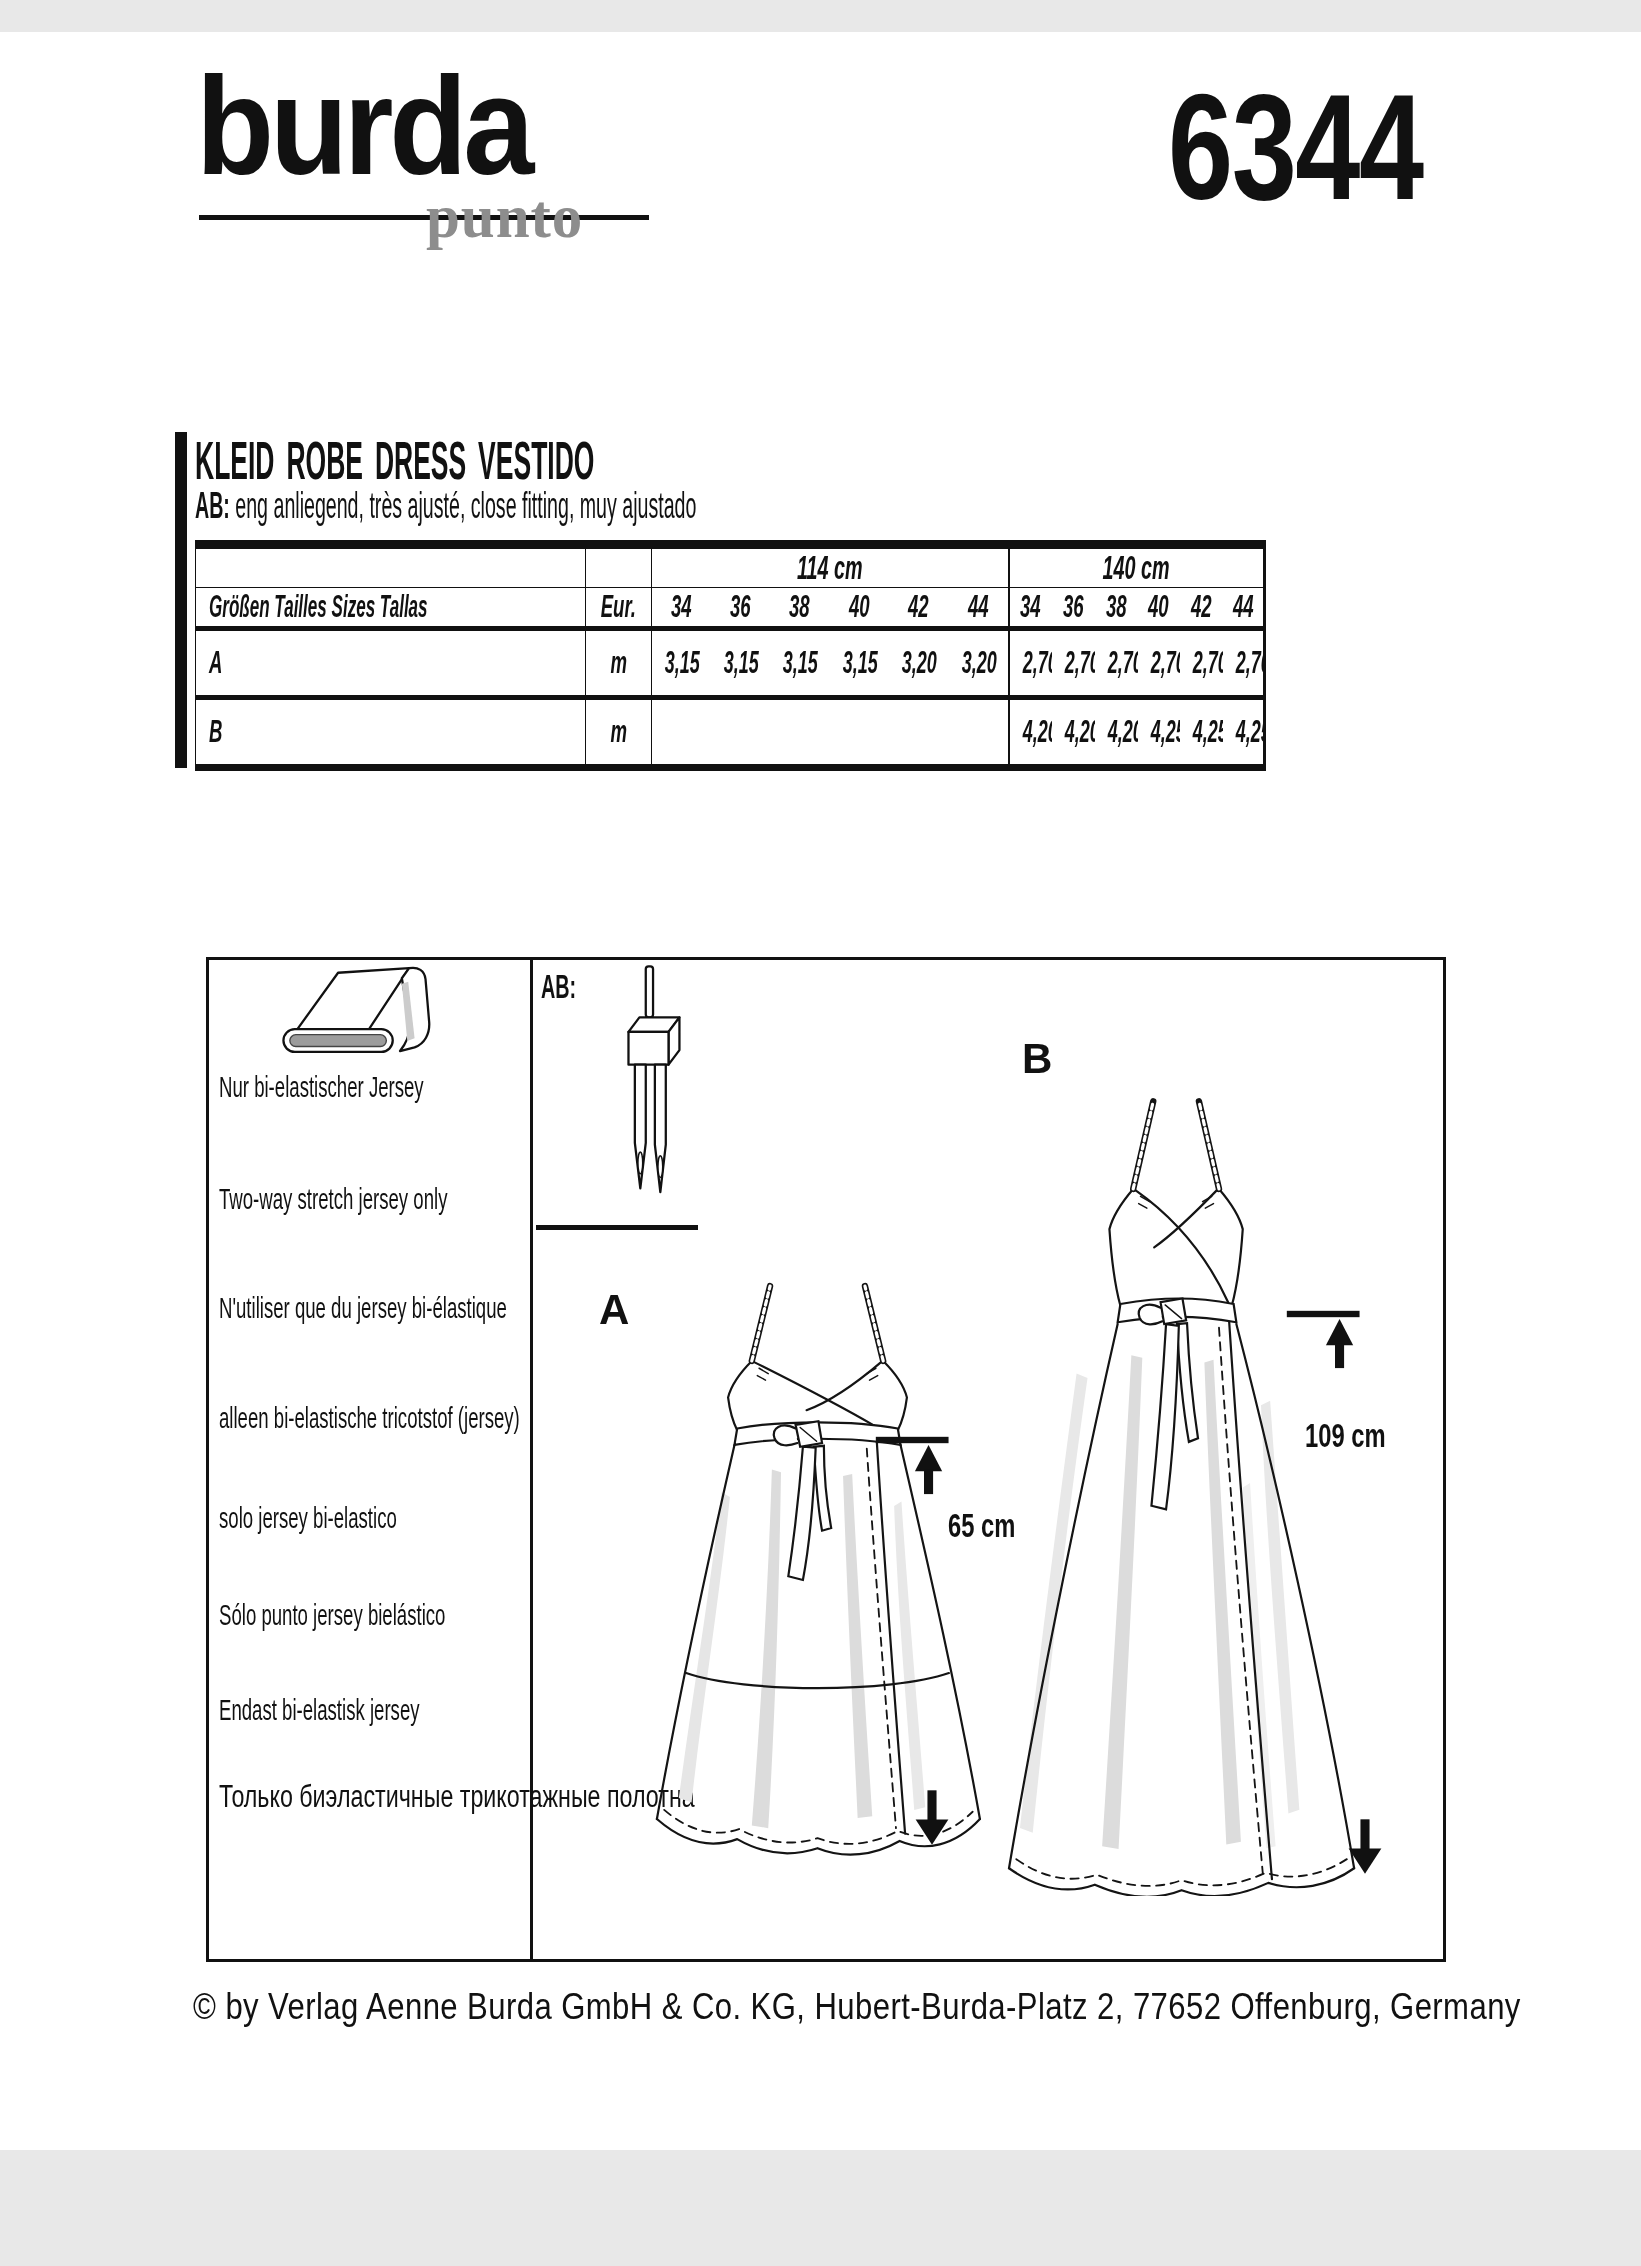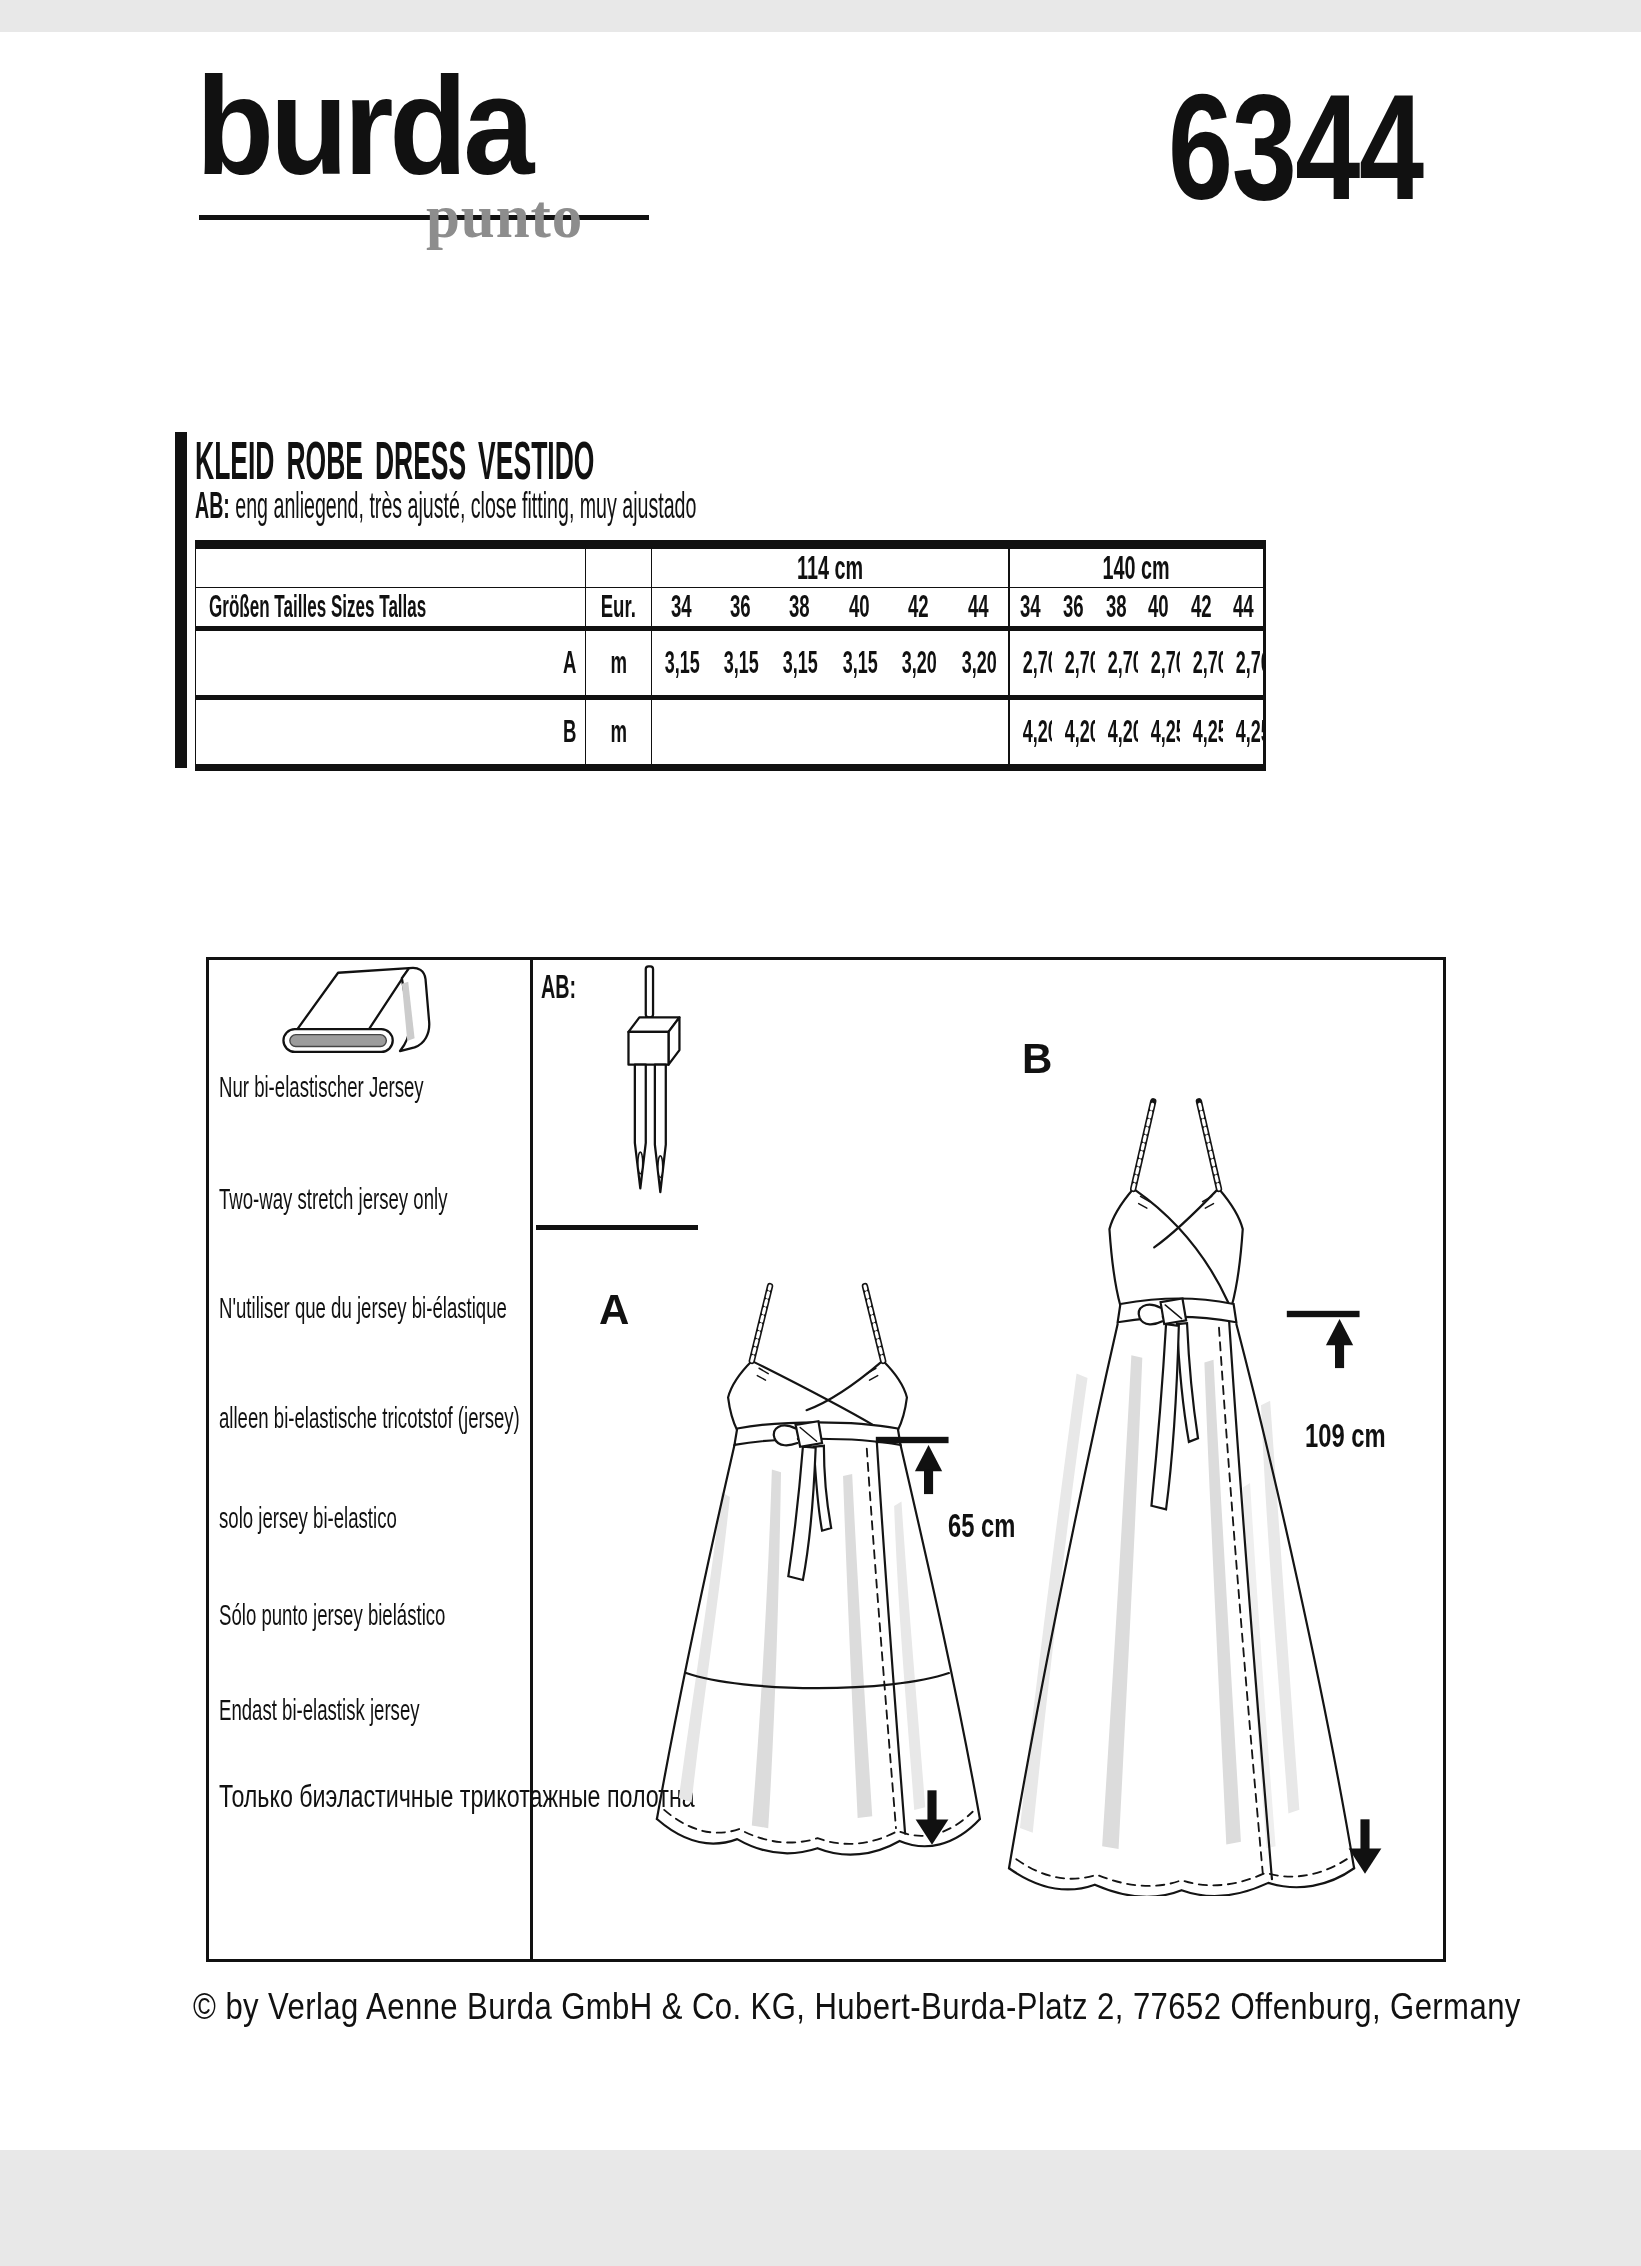--- a/index.html
+++ b/index.html
@@ -21,22 +21,22 @@
   #pattern-number{left:1168px;top:40px;font-size:150px;font-weight:700;line-height:1;letter-spacing:-1.8px;}
   
   #title-bar{left:175px;top:400px;width:12px;height:336px;background:#111;}
   #title-names{left:195px;top:402px;font-size:53px;font-weight:700;line-height:1;word-spacing:9.1px;}
   #title-fit{left:195px;top:455px;font-size:37px;line-height:1;}
   #title-fit b{font-weight:700;}
   
   #fab-table{left:195px;top:508px;}
   table{border-collapse:collapse;table-layout:fixed;width:1071px;}
   table{border-top:9.1px solid #111;border-bottom:7.3px solid #111;border-left:1.8px solid #111;border-right:3.7px solid #111;}
-  td{padding:0;text-align:center;vertical-align:middle;font-weight:700;overflow:hidden;}
-  td.lab{text-align:right;padding-left:12.8px;}
+  td{padding:0;text-align:center;vertical-align:middle;font-weight:700;overflow:hidden;font-style:italic;}
+  td.lab{text-align:left;padding-left:12.8px;}
   .bl2{border-left:1.8px solid #111;} .bl3{border-left:2.7px solid #111;}
   tr.r1 td{border-bottom:1.8px solid #111;height:38px;font-size:33px;}
   tr.r2 td{border-bottom:5.5px solid #111;height:38px;font-size:31px;}
   tr.ra td{border-bottom:5.5px solid #111;height:64px;font-size:31px;}
   tr.rb td{height:64px;font-size:31px;}
   
   #main-box{left:206px;top:925px;width:1240px;height:1005px;border:3.7px solid #111;box-sizing:border-box;}
   #box-divider{left:530px;top:927px;width:2.7px;height:1001px;background:#111;}
   .advice{left:219px;font-size:30px;line-height:37px;white-space:pre-line;}
   #view-ab-label{left:541px;top:936px;font-size:33px;font-weight:700;}

